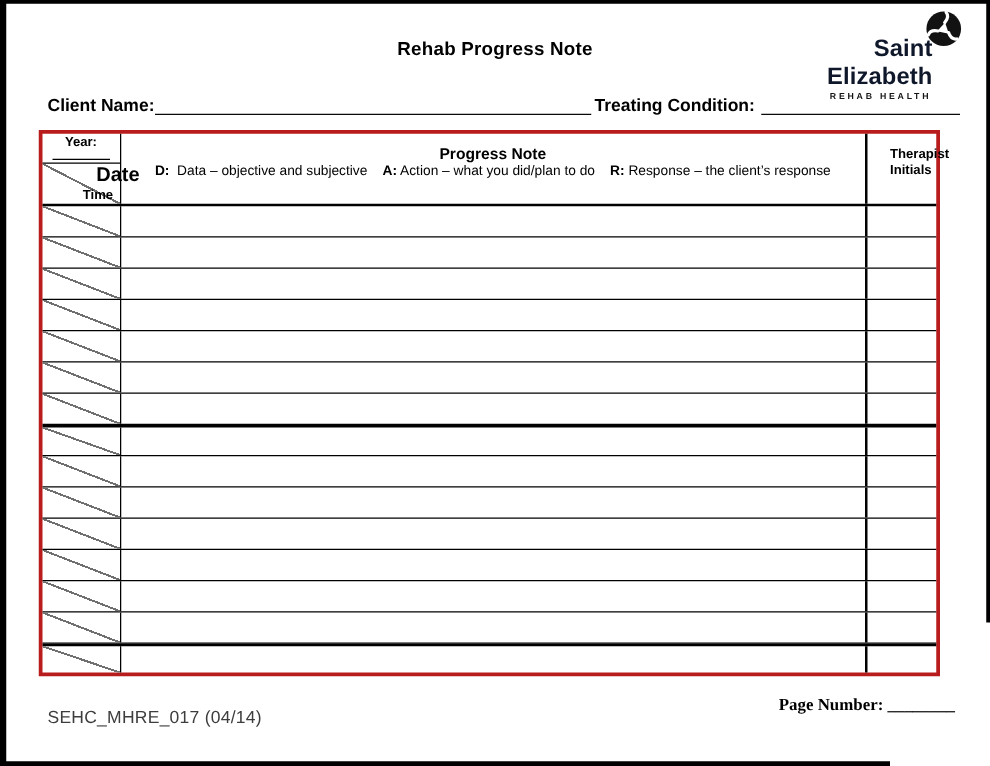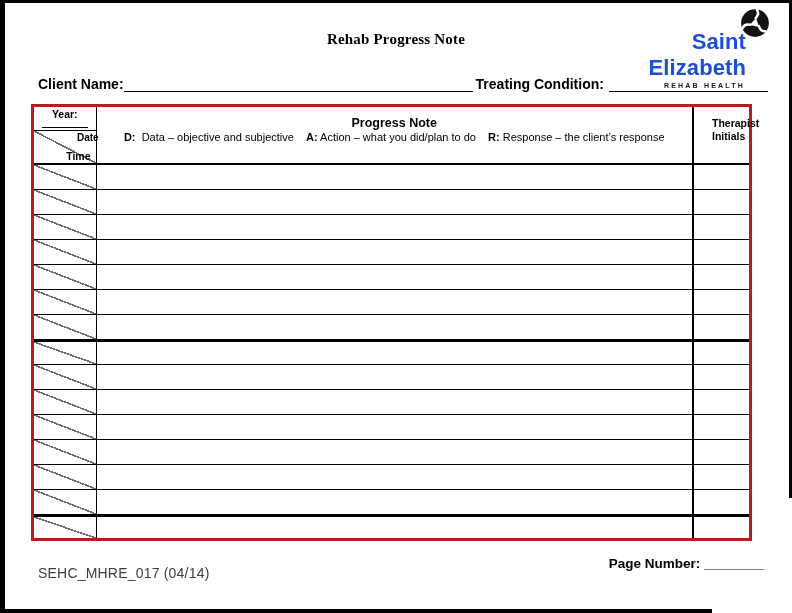--- a/index.html
+++ b/index.html
@@ -15,26 +15,26 @@
   }
   
   .edge { position: absolute; background: #000; }
   .edge-top    { left: 0; top: 0; width: 792px; height: 3px; }
   .edge-left   { left: 0; top: 0; width: 5px; height: 613px; }
   .edge-right  { right: 0; top: 0; width: 3px; height: 498px; }
   .edge-bottom { left: 0; bottom: 0; width: 712px; height: 4px; }
 
   .doc-title {
     position: absolute; left: 0; right: 0; top: 31px;
-    text-align: center; font-size: 15px; font-weight: bold; letter-spacing: 0.2px; font-family: Liberation Serif, serif;
+    text-align: center; font-size: 15px; font-weight: bold; letter-spacing: 0.2px;
   }
 
   .logo { position: absolute; top: 8px; right: 22px; width: 132px; text-align: right; }
   .logo-icon { position: absolute; top: 0; right: 0; width: 30px; height: 30px; }
-  .logo-name { margin-top: 21px; padding-right: 24px; font-size: 22px; font-weight: 600; color: #1d4ed8; letter-spacing: 0.1px; }
+  .logo-name { margin-top: 21px; padding-right: 24px; font-size: 19px; font-weight: 600; color: #0f172a; letter-spacing: 0.1px; }
   .logo-tagline { margin-top: 1px; padding-right: 25px; font-size: 7px; font-weight: bold; letter-spacing: 2.2px; color: #161616; }
 
   .client-row {
     position: absolute; left: 38px; right: 24px; top: 77px;
     display: flex; align-items: flex-end;
     font-size: 14px; font-weight: bold; line-height: 15px; white-space: nowrap;
   }
   .blank-line { border-bottom: 1.5px solid #0a0a0a; height: 14px; }
   .line-client { width: 349px; }
   .line-cond { flex: 1; margin-left: 5px; }
@@ -51,21 +51,21 @@
 
   .year-cell { height: 24px; border-bottom: 1.6px solid #000; text-align: center; padding-top: 2px; }
   .year-label { font-size: 10.5px; font-weight: bold; line-height: 11px; }
   .year-line { width: 46px; margin: 7px auto 0; border-bottom: 1.6px solid #000; height: 0; }
   .datetime-cell { flex: 1; position: relative; }
   .diag {
     background-image: linear-gradient(to right top,
       transparent calc(50% - 0.8px), #6f6f6f calc(50% - 0.8px),
       #6f6f6f calc(50% + 0.8px), transparent calc(50% + 0.8px));
   }
-  .date-label { position: absolute; top: 1px; left: 3px; font-size: 10px; font-weight: bold; padding-left: 40px; }
+  .date-label { position: absolute; top: 1px; left: 3px; font-size: 16px; font-weight: bold; padding-left: 40px; }
   .time-label { position: absolute; bottom: 1px; right: 5px; font-size: 10.5px; font-weight: bold; }
 
   .note-head { text-align: center; padding-top: 9px; }
   .note-title { font-size: 12.5px; font-weight: bold; }
   .note-legend { font-size: 11px; margin-top: 1px; }
   .legend-key { font-weight: bold; }
   .legend-group { margin-left: 9px; }
   .legend-group:first-child { margin-left: 0; }
 
   .init-head { text-align: center; padding: 10px 18px 0; font-size: 10.5px; font-weight: bold; line-height: 13px; }
@@ -77,21 +77,21 @@
   .cell-date { width: 62.5px; flex: none; border-right: 1.5px solid #000; }
   .cell-note { flex: 1; border-right: 2.5px solid #000; }
   .cell-init { width: 55px; flex: none; }
 
   .footer-code {
     position: absolute; left: 38px; top: 565px;
     font-size: 14px; color: #3d3d3d; letter-spacing: 0.2px;
   }
   .footer-page {
     position: absolute; right: 28px; top: 556px;
-    font-family: Liberation Sans, sans-serif; font-size: 13.5px; font-weight: bold;
+    font-family: Liberation Serif, serif; font-size: 13.5px; font-weight: bold;
     white-space: nowrap;
   }
 </style>
 </head>
 <body>
 
 <div class="page">
 
   <div class="edge edge-top"></div>
   <div class="edge edge-left"></div>

